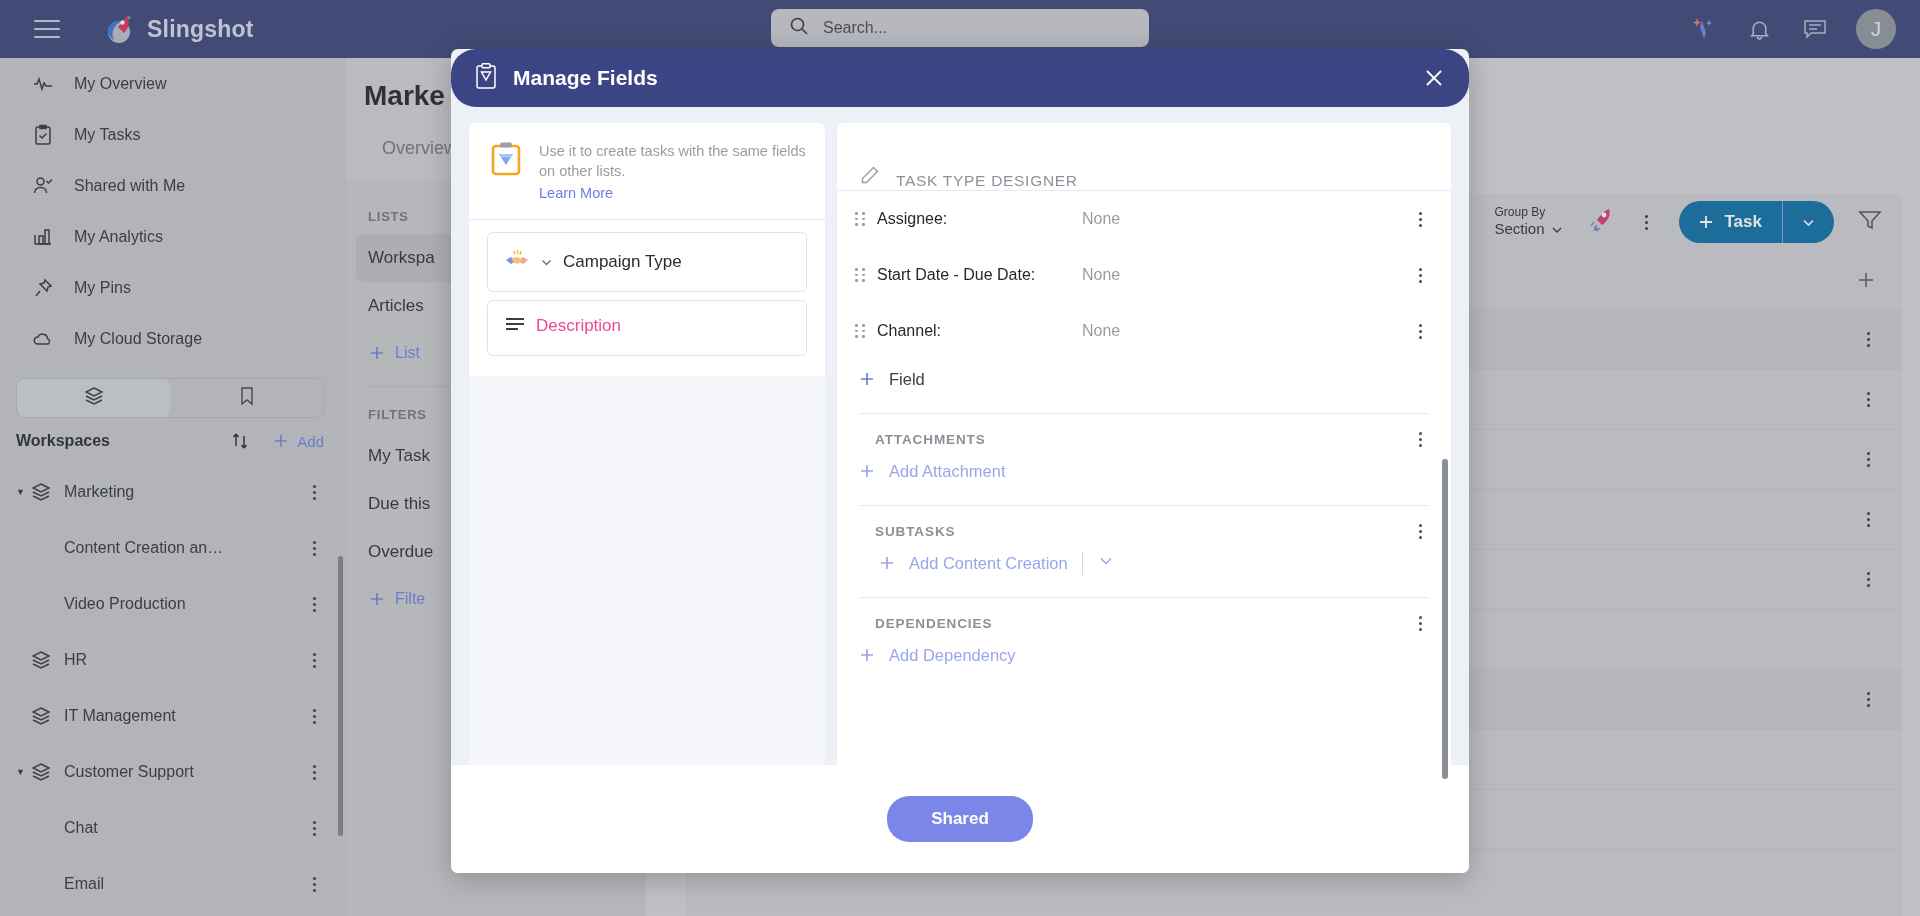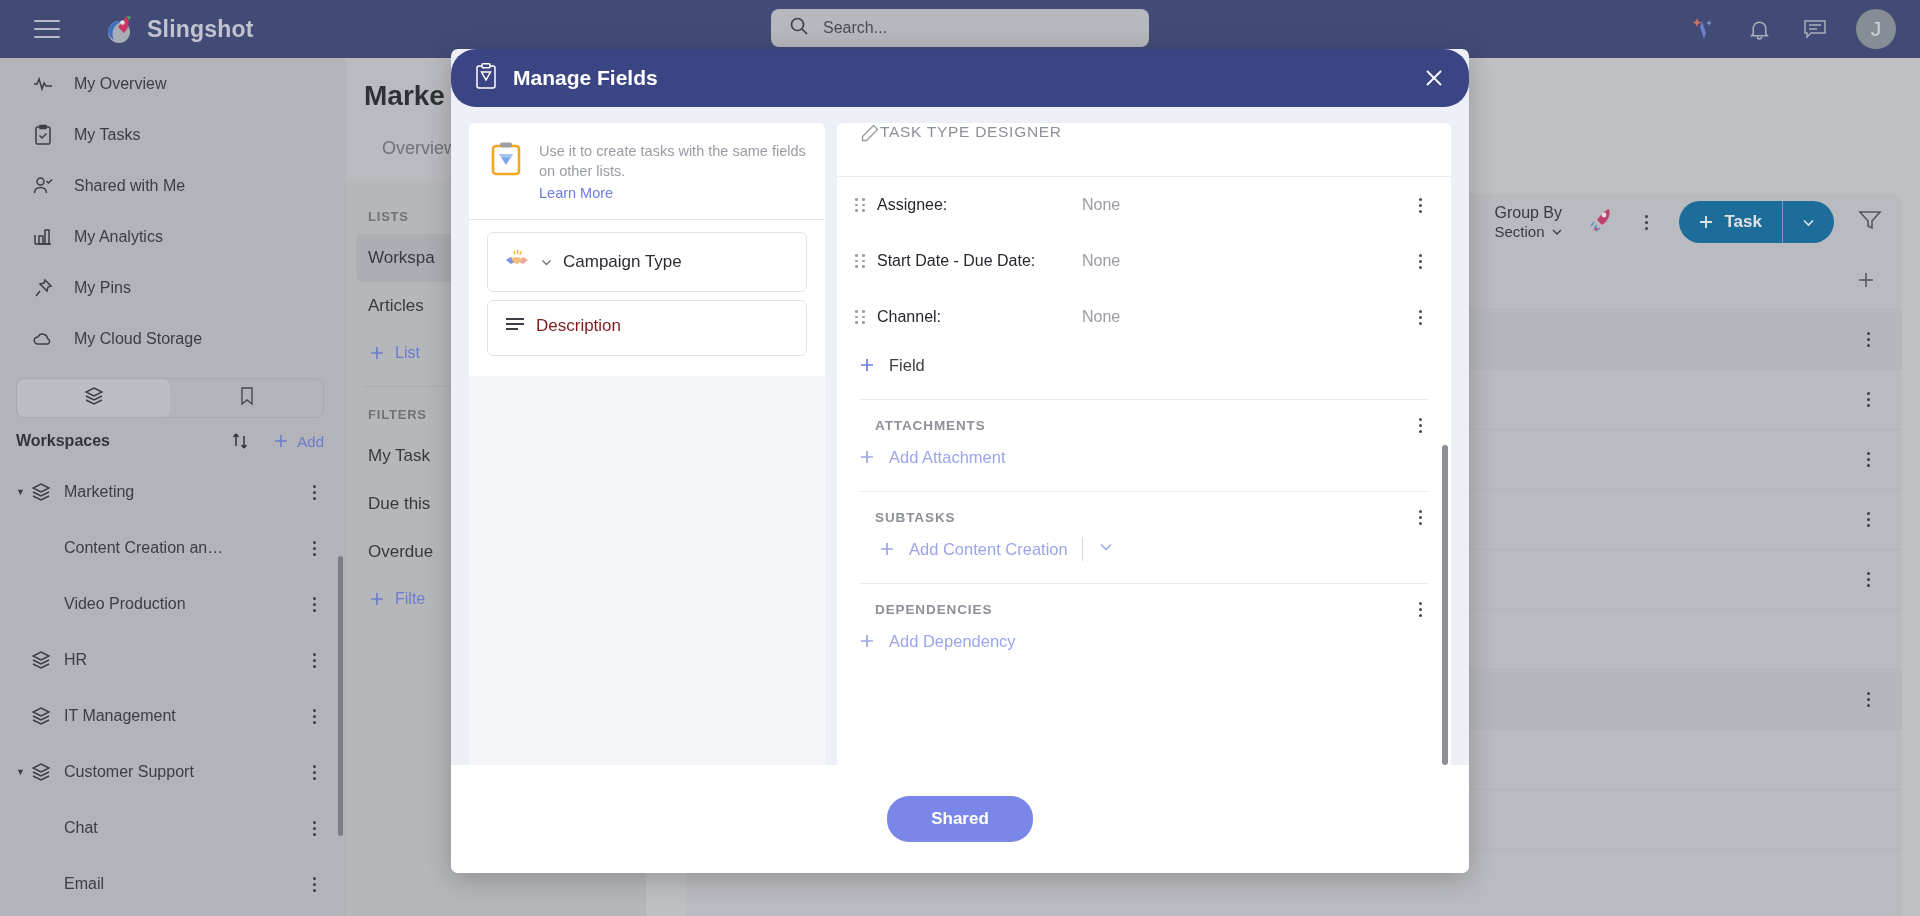--- a/index.html
+++ b/index.html
@@ -89,21 +89,21 @@
   .lp-add { display: flex; align-items: center; gap: 9px; color: #6b7de0;
     font-size: 16px; padding: 14px 0 14px 22px; cursor: pointer; }
   .lp-div { height: 1px; background: #b9babf; margin: 10px 18px; }
 
   
   .main { position: absolute; top: 58px; left: 646px; right: 0; bottom: 0; background: #d3d4d8; }
   .toolbar { position: absolute; right: 18px; top: 136px; left: 40px; height: 56px;
     display: flex; align-items: center; justify-content: flex-end; gap: 22px;
     background: #cdced2; border-radius: 8px 8px 0 0; padding-right: 18px; }
   .groupby { display: flex; flex-direction: column; line-height: 1.25; cursor: pointer; }
-  .groupby .g1 { font-size: 16px; color: #26282e; }
+  .groupby .g1 { font-size: 12px; color: #26282e; }
   .groupby .g2 { font-size: 15px; color: #26282e; display: flex; align-items: center; gap: 6px; }
   .task-btn { display: flex; align-items: center; background: #0369a1; border-radius: 22px;
     height: 42px; cursor: pointer; overflow: hidden; }
   .task-btn .lft { display: flex; align-items: center; gap: 10px; padding: 0 20px 0 18px;
     color: #fff; font-size: 17px; font-weight: bold; }
   .task-btn .sep { width: 1px; height: 42px; background: #8995e6; }
   .task-btn .rgt { padding: 0 18px; display: flex; align-items: center; }
   .grid { position: absolute; left: 40px; right: 18px; top: 192px; bottom: 0; background: #cdced2; }
   .grow { height: 60px; border-bottom: 1px solid #c3c4c9; display: flex;
     align-items: center; justify-content: flex-end; padding-right: 24px; }
@@ -129,26 +129,26 @@
     flex-direction: column; height: 658px; }
   .infobox { background: #fff; border-radius: 6px 6px 0 0; padding: 18px 18px 16px 20px;
     display: flex; gap: 16px; border-bottom: 1px solid #e6e8ef; }
   .infotxt { font-size: 14.5px; color: #9a9ca4; line-height: 1.38; }
   .infotxt a { color: #6b7de0; text-decoration: none; display: block; margin-top: 2px; cursor: pointer; }
   .fieldbox-wrap { background: #fff; padding: 12px 18px 20px 18px; }
   .fbox { border: 1px solid #e2e4ec; border-radius: 6px; display: flex;
     align-items: center; gap: 10px; padding: 0 16px; height: 60px; cursor: pointer; }
   .fbox.desc { height: 56px; margin-top: 8px; align-items: flex-start; padding-top: 15px; }
   .fbox .fname { font-size: 17px; color: #2b2d33; }
-  .fbox.desc .fname { color: #7f1d1d; }
+  .fbox.desc .fname { color: #ec4899; }
   .lcol-fill { flex: 1; background: #f5f6fa; border-radius: 0 0 6px 6px; }
 
   .rcol { flex: 1; background: #fff; border-radius: 6px; display: flex;
     flex-direction: column; height: 658px; position: relative; overflow: hidden; }
-  .rhead { height: 54px; display: flex; align-items: flex-start; 
+  .rhead { height: 68px; display: flex; align-items: flex-end; gap: 16px;
     padding-left: 22px; border-bottom: 1px solid #e8eaf0; flex: none; }
   .rhead .rt { font-size: 15.5px; letter-spacing: .7px; color: #8e9099; }
   .rbody { flex: 1; overflow: hidden; position: relative; }
 
   .frow { display: flex; align-items: center; height: 56px; padding: 0 22px 0 18px; }
   .dragdots { width: 12px; display: grid; grid-template-columns: 3px 3px;
     gap: 3px 4px; margin-right: 10px; cursor: grab; }
   .dragdots i { width: 2.5px; height: 2.5px; background: #9c9ea6; border-radius: 50%; }
   .flabel { font-size: 16px; color: #26282e; width: 205px; }
   .fvalue { font-size: 16px; color: #9a9ca4; flex: 1; }

